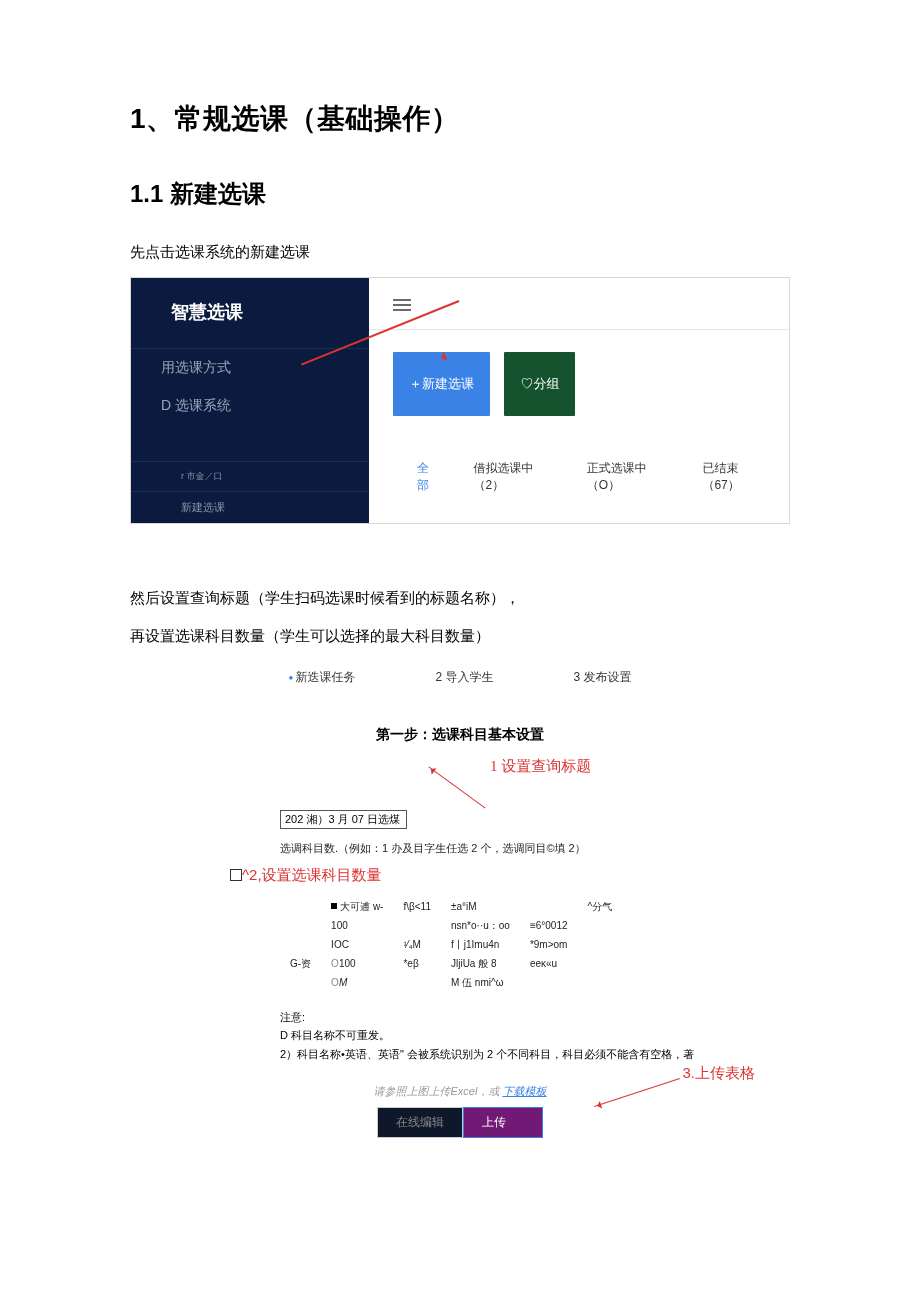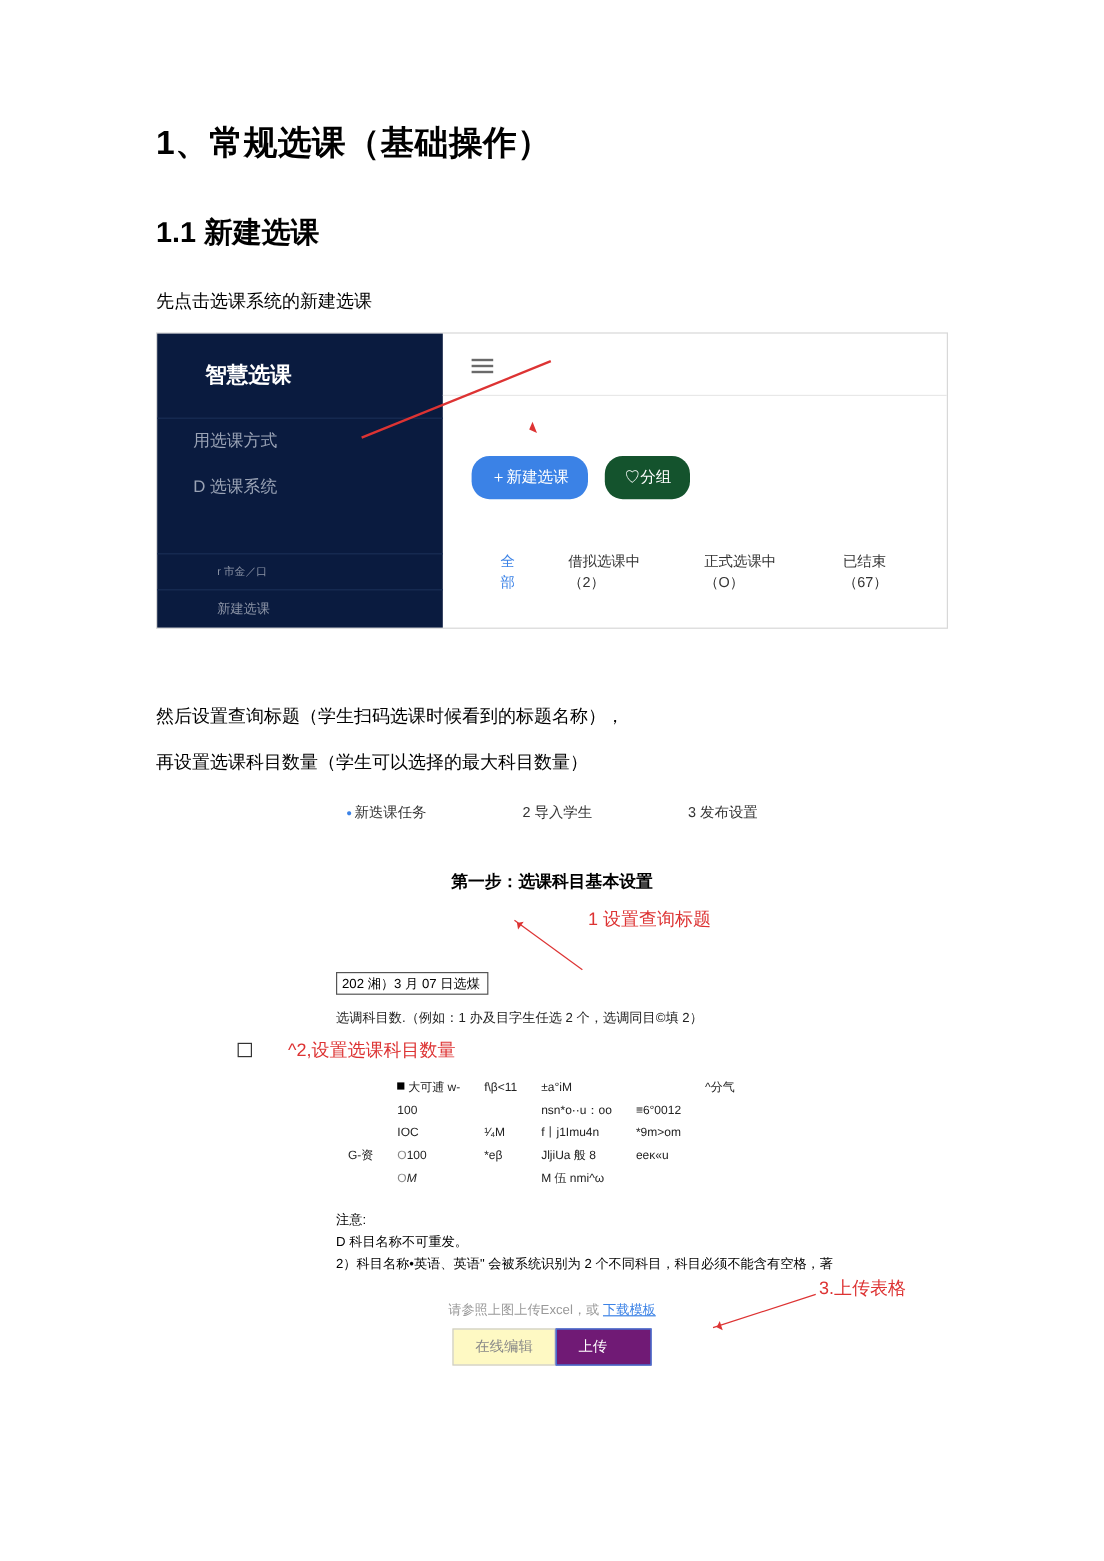--- a/index.html
+++ b/index.html
@@ -73,26 +73,25 @@
   }
   .hamb span {
     display: block;
     height: 2px;
     background: #6a6a6a;
     margin: 3px 0;
   }
   .shot1 .divider { height: 1px; background: #e8e8e8; margin: 18px -24px 22px -24px; }
   .btn {
     display: inline-block;
-    padding: 9px 16px;
+    padding: 23px 16px;
     font-size: 13px;
-    border-radius: 15px;
+    border-radius: 1px;
     margin-right: 10px;
     color: #fff;
-    margin-top: 28px;
   }
   .btn-primary { background: #3b82e6; }
   .btn-secondary { background: #14532d; }
   .shot1 .tabs {
     margin-top: 44px;
     display: flex;
     gap: 36px;
     font-size: 12px;
     padding-left: 24px;
   }
@@ -141,39 +140,39 @@
     margin-bottom: 6px;
   }
   .anno {
     color: #d33;
     font-size: 15px;
   }
   .anno1 {
     position: absolute;
     left: 360px;
     top: 88px;
+    font-family: Liberation Serif, serif;
   }
   .title-input {
     margin: 60px 0 12px 150px;
     display: inline-block;
     border: 1px solid #555;
     padding: 1px 6px 1px 4px;
     font-size: 11px;
   }
   .desc-line {
     margin-left: 150px;
     font-size: 11px;
     color: #222;
     margin-bottom: 10px;
   }
   .num-row {
-    margin-left: 68px;
+    margin-left: 100px;
     display: flex;
     align-items: center;
-    gap: 30px;
     position: relative;
   }
   .checkbox {
     width: 12px; height: 12px; border: 1px solid #333; display: inline-block;
   }
   .anno2 {
     color: #d33;
     font-size: 15px;
   }
   .data-grid {
@@ -194,29 +193,30 @@
   .upload-zone {
     margin: 20px auto 0 auto;
     width: 290px;
     position: relative;
   }
   .upload-hint {
     text-align: center;
     font-size: 11px;
     color: #999;
     margin-bottom: 8px;
+    font-style: italic;
   }
   .upload-hint a { color: #3b82e6; text-decoration: underline; }
   .upload-btns { display:flex; justify-content:center; gap:0; }
   .ubtn {
     padding: 6px 18px;
     font-size: 12px;
     border: 1px solid #ccc;
   }
-  .ubtn.edit { background:#fef9c3; color:#888;font-family:Liberation Mono, monospace; }
+  .ubtn.edit { background:#0f172a; color:#888;font-family:Liberation Mono, monospace; }
   .ubtn.upload { background:#701a75; color:#fff; border-color:#3b82e6; padding-right:36px;text-align:center; }
   .anno3-wrap {
     position: absolute;
     right: -150px;
     top: -20px;
     color:#d33;
     font-size:15px;
   }
 
   

